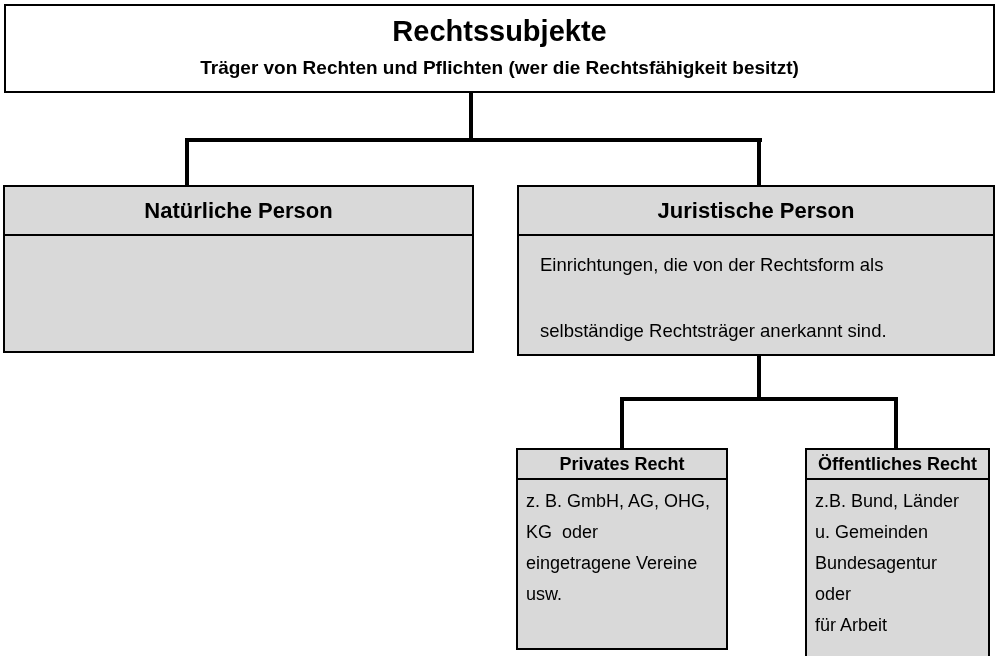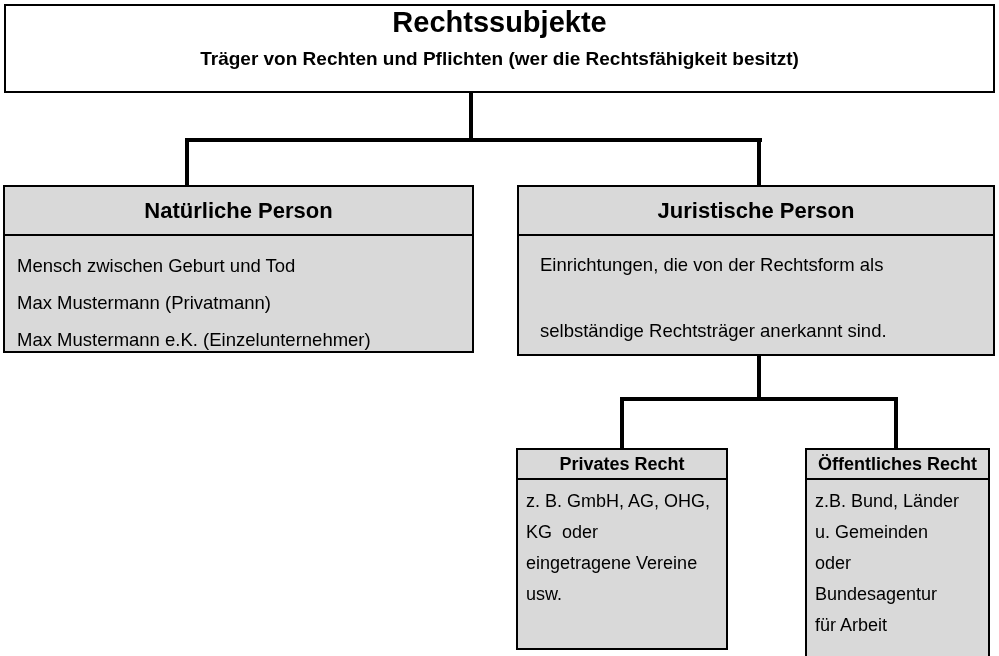--- a/index.html
+++ b/index.html
@@ -28,20 +28,21 @@
     border-bottom: 2px solid #000000;
     display: flex;
     align-items: center;
     justify-content: center;
     font-weight: bold;
   }
   .root-title {
     text-align: center;
     font-weight: bold;
     font-size: 29px;
+    margin-top: 9px;
     letter-spacing: 0px;
   }
   .root-subtitle {
     text-align: center;
     font-size: 19px;
     margin-top: 9px;
     font-weight: bold;
   }
   .hdr-lg { height: 49px; font-size: 22px; }
   .hdr-sm { height: 30px; font-size: 18px; }
@@ -76,25 +77,20 @@
     <div class="root-subtitle">Träger von Rechten und Pflichten (wer die Rechtsfähigkeit besitzt)</div>
   </div>
 
   <div class="connector" style="left:469px; top:93px; width:4px; height:47px;"></div>
   <div class="connector" style="left:185px; top:138px; width:577px; height:4px;"></div>
   <div class="connector" style="left:185px; top:138px; width:4px; height:48px;"></div>
   <div class="connector" style="left:757px; top:138px; width:4px; height:48px;"></div>
 
   <div class="box gray" style="left:3px; top:185px; width:471px; height:168px;">
     <div class="box-header hdr-lg">Natürliche Person</div>
-    <div class="body-lg">
-      <div class="line">Mensch zwischen Geburt und Tod</div>
-      <div class="line">Max Mustermann (Privatmann)</div>
-      <div class="line">Max Mustermann e.K. (Einzelunternehmer)</div>
-    </div>
   </div>
 
   <div class="box gray" style="left:517px; top:185px; width:478px; height:171px;">
     <div class="box-header hdr-lg">Juristische Person</div>
     <div class="body-lg" style="padding-left:21px;">
       <div class="line" style="line-height:36px;">Einrichtungen, die von der Rechtsform als</div>
       <div class="line" style="line-height:36px;margin-top:30px;">selbständige Rechtsträger anerkannt sind.</div>
     </div>
   </div>
 
@@ -111,19 +107,19 @@
       <div class="line">eingetragene Vereine</div>
       <div class="line">usw.</div>
     </div>
   </div>
 
   <div class="box gray" style="left:805px; top:448px; width:185px; height:230px;">
     <div class="box-header hdr-sm">Öffentliches Recht</div>
     <div class="body-sm">
       <div class="line">z.B. Bund, Länder</div>
       <div class="line">u. Gemeinden</div>
+      <div class="line">Bundesagentur</div>
       <div class="line">oder</div>
-      <div class="line">Bundesagentur</div>
       <div class="line">für Arbeit</div>
     </div>
   </div>
 
 </div>
 
 </body></html>

